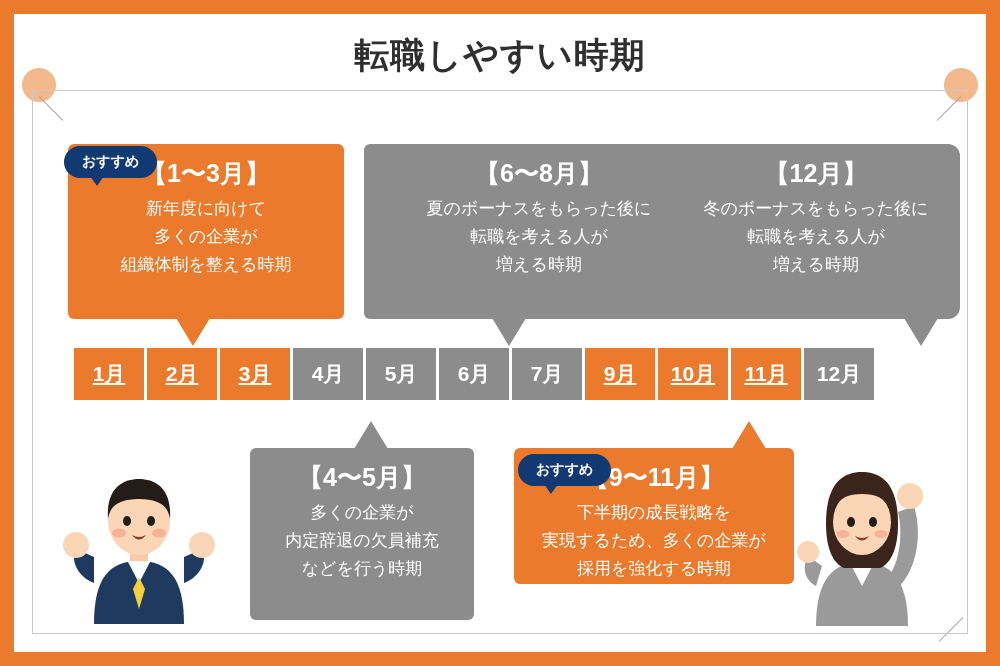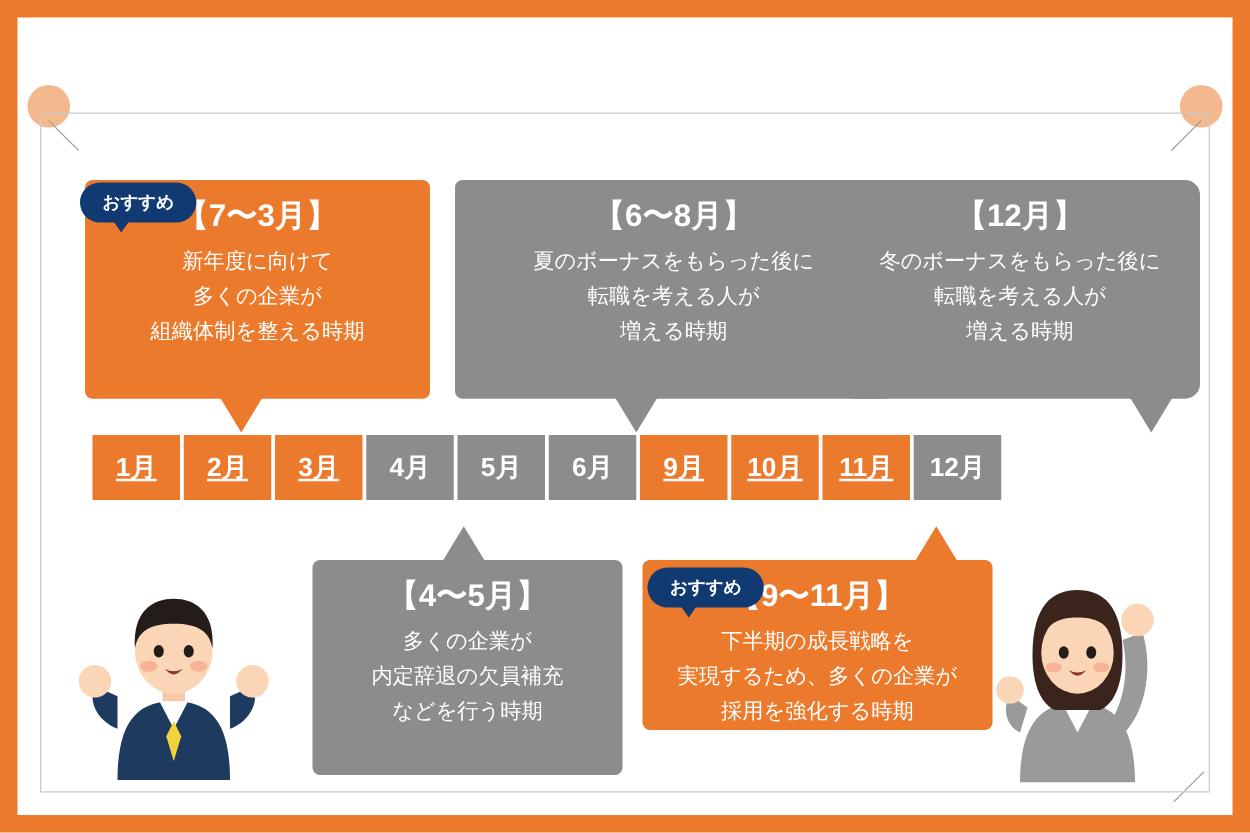--- a/index.html
+++ b/index.html
@@ -136,21 +136,21 @@
     border-right: 17px solid transparent;
     top: -27px;
   }
   .tail-up.gray { border-bottom: 28px solid #8c8c8c; }
   .tail-up.orange { border-bottom: 28px solid #ec7a2c; }
 
   
   #bubble-1-3 { left: 54px; top: 130px; width: 276px; height: 175px; }
   #bubble-6-8 { left: 350px; top: 130px; width: 350px; height: 175px; }
   #bubble-12 { left: 658px; top: 130px; width: 288px; height: 175px; border-radius: 12px; }
-  #bubble-4-5 { left: 236px; top: 434px; width: 248px; height: 172px; }
+  #bubble-4-5 { left: 236px; top: 434px; width: 224px; height: 172px; }
   #bubble-9-11 { left: 500px; top: 434px; width: 280px; height: 136px; }
 
   
   .badge {
     position: absolute;
     background: #123a72;
     color: #ffffff;
     font-size: 14px;
     font-weight: bold;
     border-radius: 999px;
@@ -175,35 +175,36 @@
   
   .person { position: absolute; }
   #person-left { left: 40px; bottom: 28px; width: 170px; height: 175px; }
   #person-right { right: 44px; bottom: 26px; width: 160px; height: 180px; }
 </style>
 </head>
 <body>
 
 <div class="poster">
 
+  <div class="title">転職しやすい時期</div>
 
   <div class="corner-dot dot-left"></div>
   <div class="corner-dot dot-right"></div>
   <div class="tick tick-left"></div>
   <div class="tick tick-right"></div>
   <div class="tick-br"></div>
 
   <div class="inner-frame"></div>
 
   <div class="badge" id="badge-1">
     <span>おすすめ</span>
   </div>
 
   <div class="bubble orange" id="bubble-1-3">
-    <div class="b-title">【7〜3月】</div>
+    <div class="b-title">【1〜3月】</div>
     <div class="b-body">新年度に向けて
 多くの企業が
 組織体制を整える時期</div>
     <div class="tail-down orange" style="left:108px;"></div>
   </div>
 
   <div class="bubble gray" id="bubble-6-8">
     <div class="b-title">【6〜8月】</div>
     <div class="b-body">夏のボーナスをもらった後に
 転職を考える人が
@@ -219,20 +220,21 @@
     <div class="tail-down gray" style="left:232px;"></div>
   </div>
 
   <div class="month-strip">
     <div class="month-cell m-orange">1月</div>
     <div class="month-cell m-orange">2月</div>
     <div class="month-cell m-orange">3月</div>
     <div class="month-cell m-gray">4月</div>
     <div class="month-cell m-gray">5月</div>
     <div class="month-cell m-gray">6月</div>
+    <div class="month-cell m-gray">7月</div>
     <div class="month-cell m-orange">9月</div>
     <div class="month-cell m-orange">10月</div>
     <div class="month-cell m-orange">11月</div>
     <div class="month-cell m-gray">12月</div>
   </div>
 
   <div class="badge" id="badge-2">
     <span>おすすめ</span>
   </div>
 

